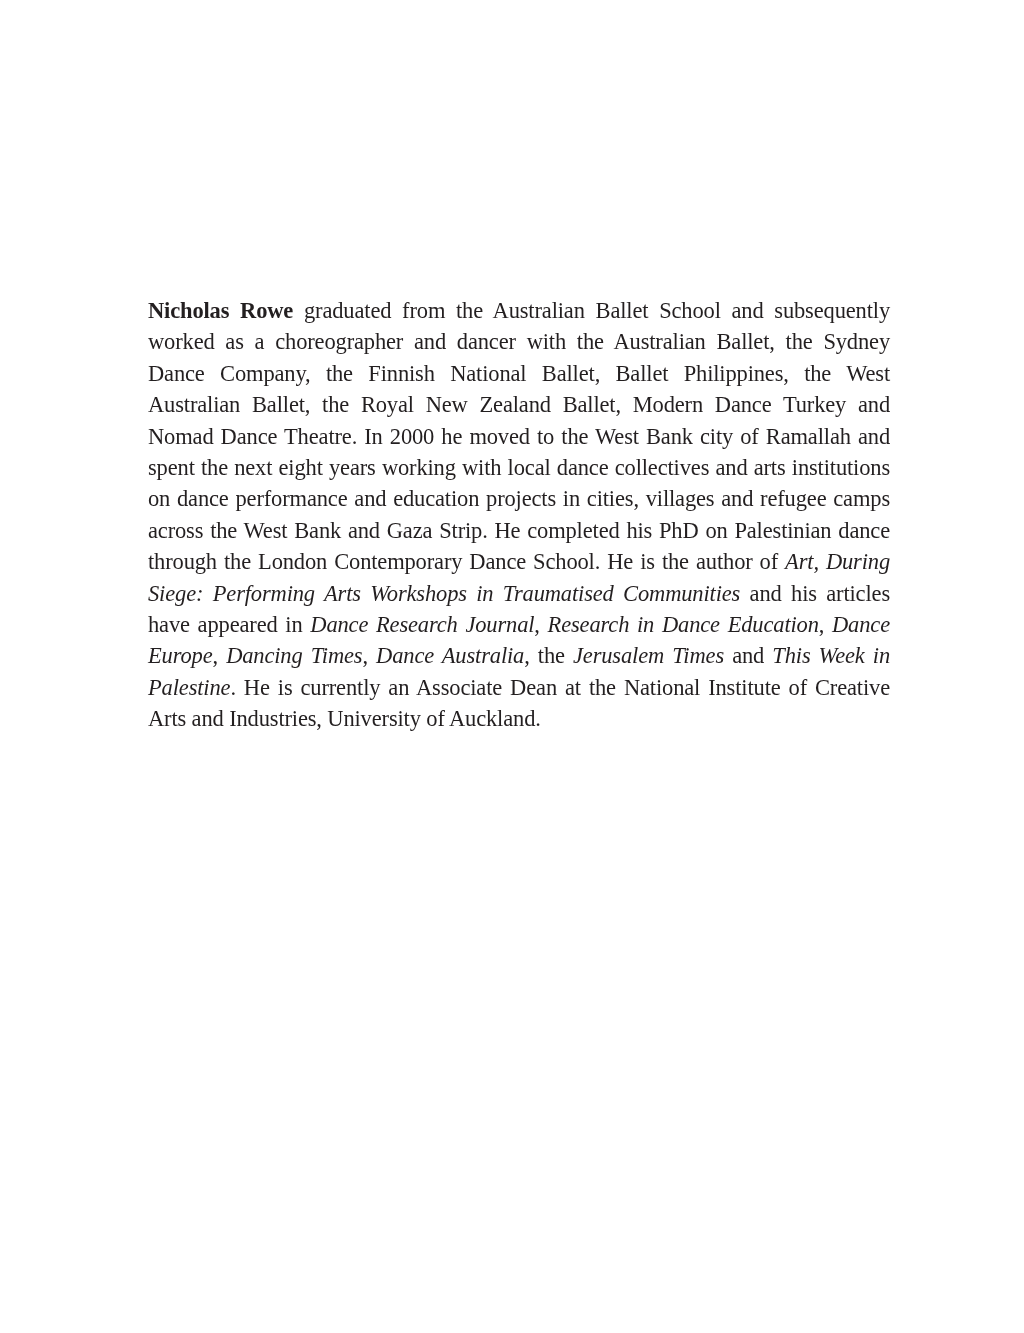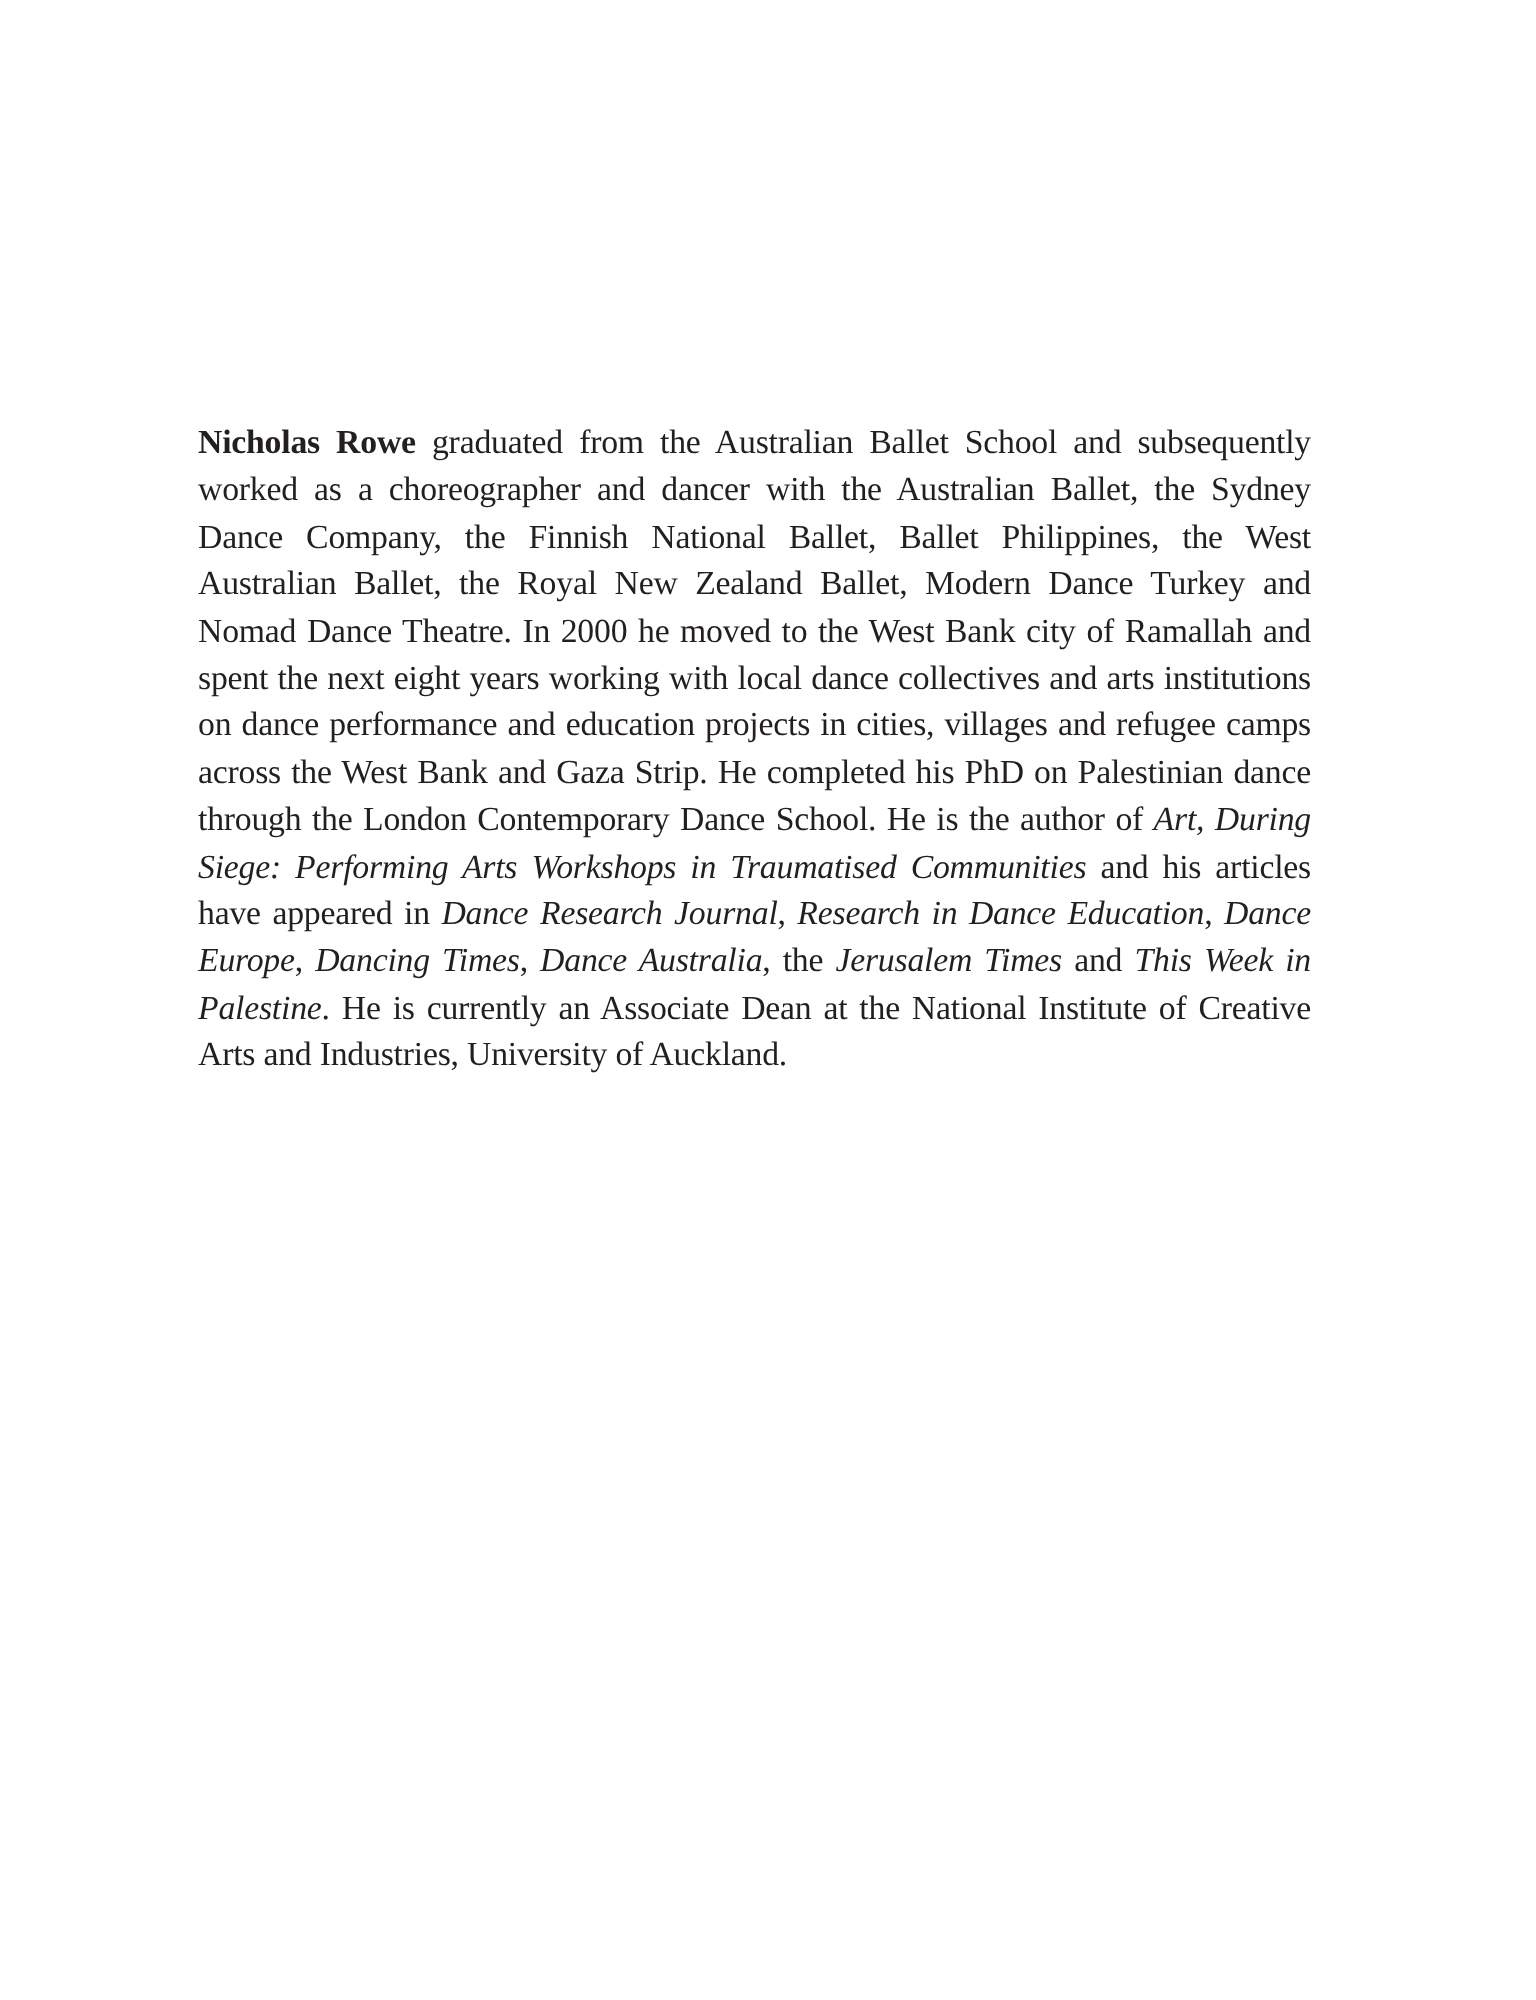--- a/index.html
+++ b/index.html
@@ -18,21 +18,21 @@
       left: 0; top: 0;
       width: 1024px;
       height: 1333px;
       background: #ffffff;
     }
     .bio {
       position: absolute;
       left: 132px;
       top: 279px;
       width: 742px;
-      margin: 0;
+      margin: 16px;
       font-family: "Liberation Serif", "DejaVu Serif", serif;
       font-size: 22.5px;
       line-height: 31.4px;
       color: #231f20;
       text-align: justify;
       letter-spacing: -0.15px;
     }
     .bio .name {
       font-weight: bold;
     }

